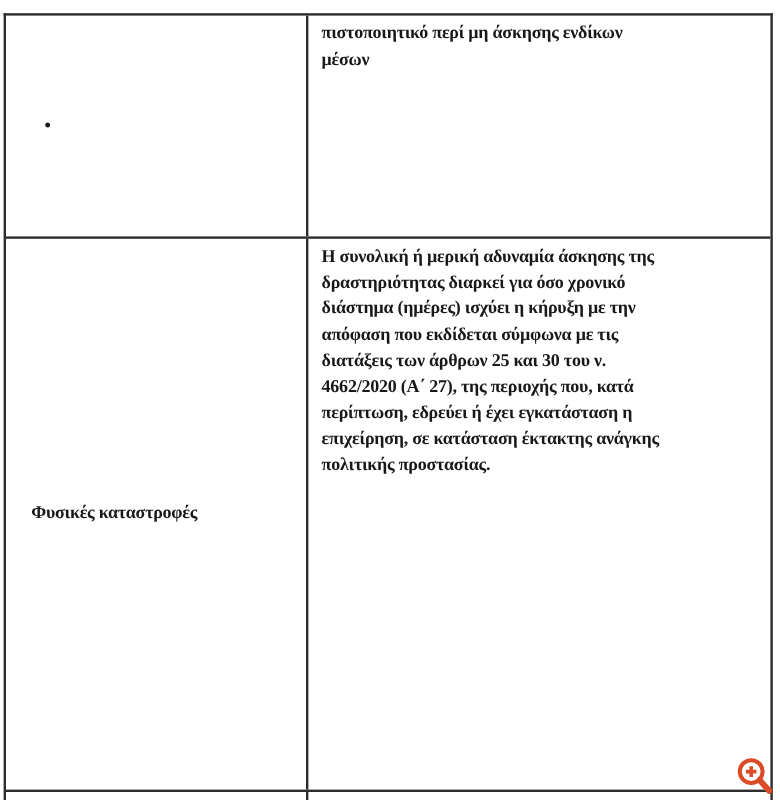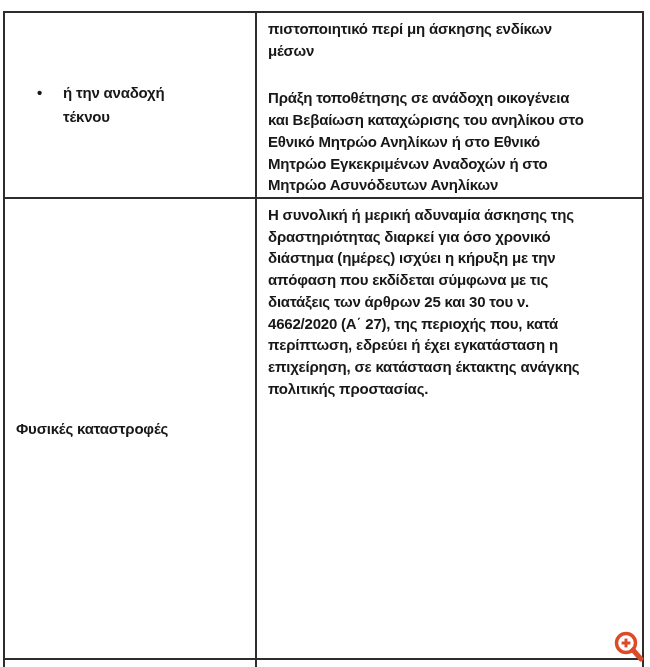--- a/index.html
+++ b/index.html
@@ -25,21 +25,21 @@
     width:641px; height:656px;
     border:2px solid var(--border);
     border-bottom:none;
     box-sizing:border-box;
     display:flex; flex-direction:column;
   }
   .trow{ display:flex; box-sizing:border-box; border-bottom:2px solid var(--border); }
   .trow.r1{ height:186px; }
   .trow.r2{ height:461px; }
   .trow.r3{ flex:1; border-bottom:none; }
-  .cell{ box-sizing:border-box; }
+  .cell{ box-sizing:border-box;font-family:Liberation Serif, serif; }
   .cell.left{
     width:252px; min-width:252px;
     border-right:2px solid var(--border);
     display:flex; flex-direction:column; justify-content:center;
   }
   .cell.right{
     flex:1;
     padding:5px 12px 0 11px;
     overflow:hidden;
   }
@@ -55,21 +55,21 @@
   }
   .bullet-marker{
     width:26px; min-width:26px;
     font-size:15px;
   }
   .bullet-text{
     width:132px;
     white-space:pre-line;
   }
   .plain-label{
-    padding-left:11px;
+    padding-left:21px;
     line-height:21.7px;
   }
   .zoom-btn{
     position:absolute; left:611px; top:628px;
     width:36px; height:36px;
     cursor:pointer;
     background:transparent;
     border:none; padding:0;
   }
   .zoom-btn svg{ display:block; }
@@ -78,32 +78,25 @@
 <body>
 
 <div class="screen">
 
   <div class="doc-table">
 
     <div class="trow r1">
       <div class="cell left">
         <div class="bullet-item">
           <span class="bullet-marker">•</span>
-          <span class="bullet-text">ή την αναδοχή
-τέκνου</span>
         </div>
       </div>
       <div class="cell right">
         <p>πιστοποιητικό περί μη άσκησης ενδίκων
 μέσων</p>
-        <p>Πράξη τοποθέτησης σε ανάδοχη οικογένεια
-και Βεβαίωση καταχώρισης του ανηλίκου στο
-Εθνικό Μητρώο Ανηλίκων ή στο Εθνικό
-Μητρώο Εγκεκριμένων Αναδοχών ή στο
-Μητρώο Ασυνόδευτων Ανηλίκων</p>
       </div>
     </div>
 
     <div class="trow r2">
       <div class="cell left">
         <div class="plain-label">Φυσικές καταστροφές</div>
       </div>
       <div class="cell right">
         <p>Η συνολική ή μερική αδυναμία άσκησης της
 δραστηριότητας διαρκεί για όσο χρονικό

